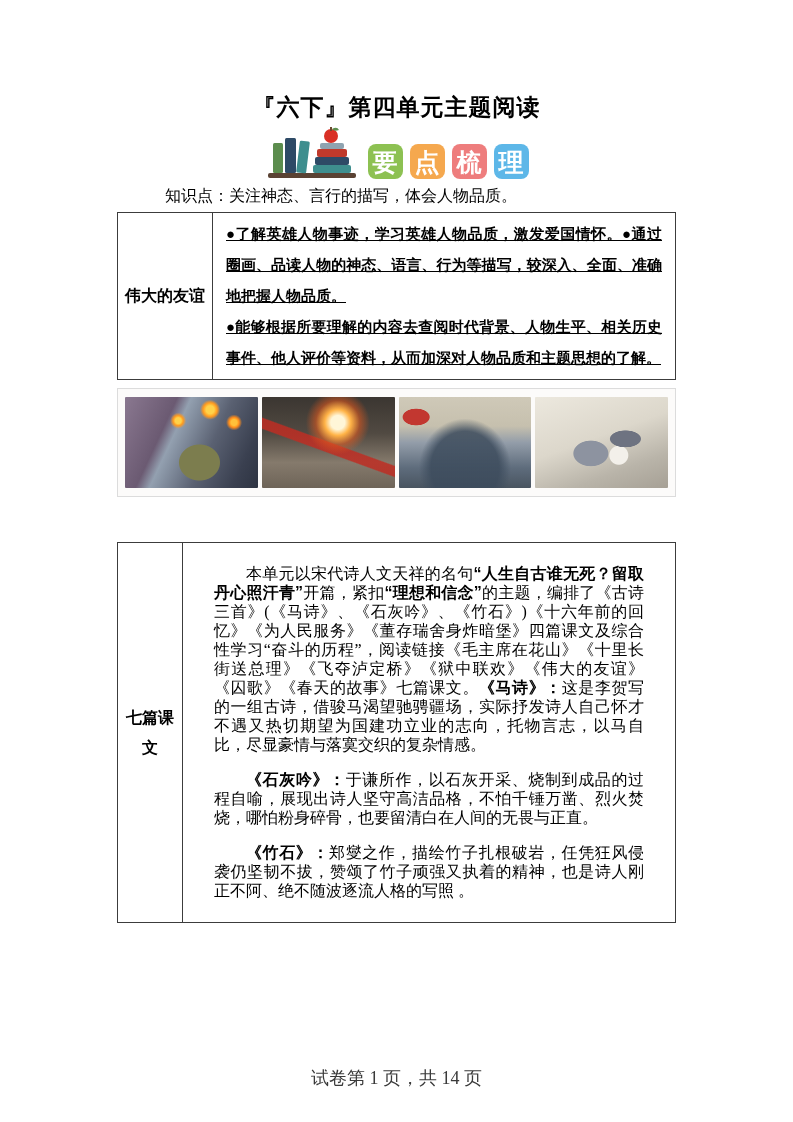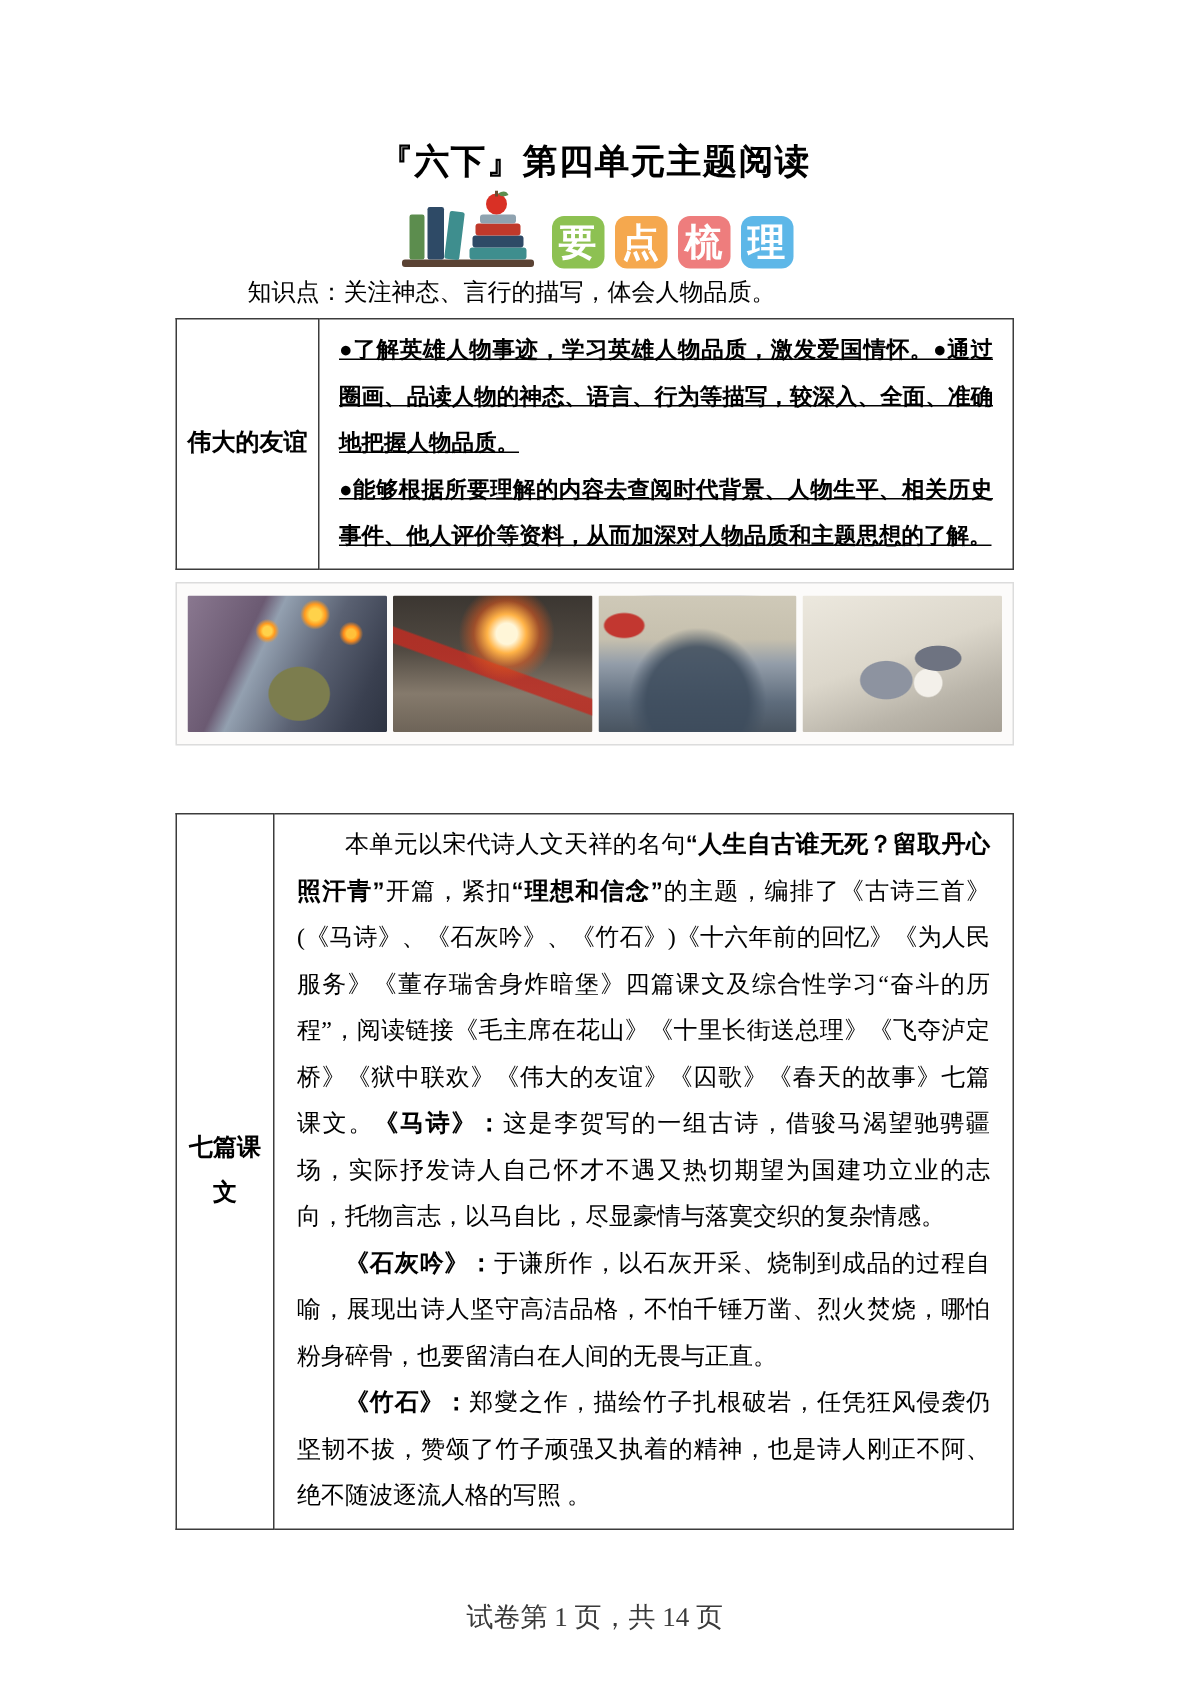--- a/index.html
+++ b/index.html
@@ -63,21 +63,21 @@
   .art4{background:
     radial-gradient(ellipse at 68% 46%, #6e7381 0 15px, rgba(110,115,130,0) 16px),
     radial-gradient(ellipse at 42% 62%, #8d93a0 0 17px, rgba(140,147,160,0) 18px),
     radial-gradient(circle at 63% 64%, #f3f0ea 0 9px, rgba(243,240,234,0) 10px),
     linear-gradient(160deg, #ece8de 0%, #dcd7cb 45%, #b9b4a9 75%, #a6a095 100%);}
 
   .ov-table{margin-top:45px;}
   .ov-table .label-cell{width:56px;font-size:16px;line-height:30px;}
   .ov-cell{padding:5px 15px 6px 15px;vertical-align:top;}
   .ov-cell p{
-    margin:0;font-size:16px;line-height:31px;text-indent:2em;
+    margin:16px;font-size:16px;line-height:19px;text-indent:2em;
     font-family:"Liberation Serif",serif;text-align:justify;
   }
   .ov-cell p .seg-b{font-weight:bold;font-family:"Liberation Sans",sans-serif;}
 
   .footer{
     position:absolute;left:0;top:1066px;width:793px;text-align:center;
     font-size:18px;color:#3a3a3a;font-family:"Liberation Serif",serif;
   }
 </style>
 </head>

